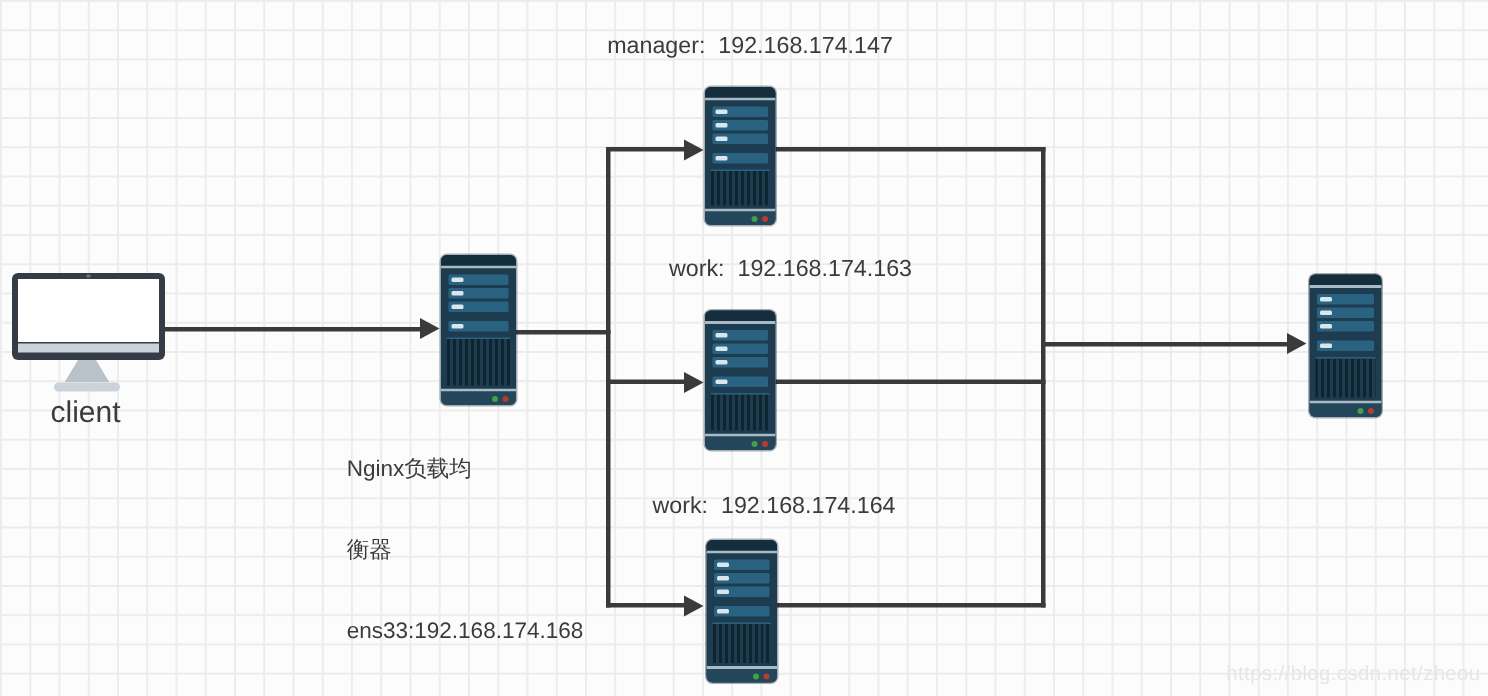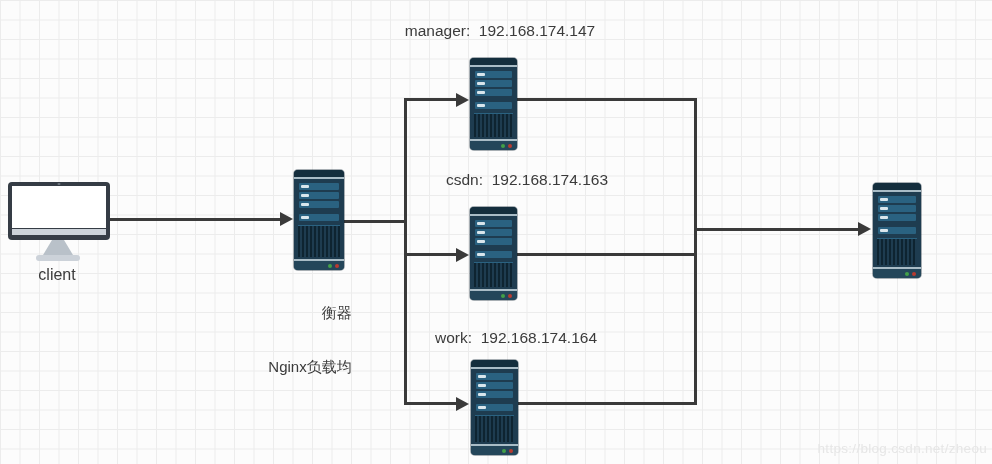--- a/index.html
+++ b/index.html
@@ -93,21 +93,21 @@
   }
   .monitor-base{
     position:absolute;left:36px;top:255px;width:44px;height:6px;
     background:#ccd2d9;border-radius:3px;
   }
 
   
   .lbl{
     position:absolute;color:#3b3b3b;font-size:15.5px;
     white-space:pre;transform:translateX(-50%);
-    text-align:right;line-height:18px;
+    text-align:left;line-height:18px;
   }
   .lbl-small{font-size:15px;}
   .watermark{
     position:absolute;right:5px;top:441px;
     color:#e6e6e6;font-size:13.5px;letter-spacing:.3px;
   }
 </style>
 </head>
 <body>
 
@@ -136,39 +136,40 @@
   <div class="line hline" style="left:695px;top:228px;width:163px;"></div>
   <div class="arrow-right" style="left:858px;top:222px;"></div>
 
   <div class="monitor-frame">
     <div class="monitor-cam"></div>
     <div class="monitor-screen"></div>
     <div class="monitor-chin"></div>
   </div>
   <div class="monitor-stand"></div>
   <div class="monitor-base"></div>
-  <div class="lbl" style="left:57px;top:266px;font-size:16px;">client</div>
+  <div class="lbl" style="left:57px;top:266px;font-size:20px;">client</div>
 
   <div class="server" style="left:294px;top:170px;width:50px;height:100px;">
     <div class="srv-cap"></div>
     <div class="srv-bays">
       <div class="bay"></div>
       <div class="bay"></div>
       <div class="bay"></div>
       <div class="bay bay-gap"></div>
     </div>
     <div class="srv-vent"></div>
     <div class="srv-foot">
       <i class="led led-green"></i>
       <i class="led led-red"></i>
     </div>
   </div>
   <div class="lbl lbl-small" style="left:310px;top:268px;">
+    <div>Nginx负载均</div>
     <div>衡器</div>
-    <div>Nginx负载均</div>
+    <div>ens33:192.168.174.168</div>
     
   </div>
 
   <div class="server" style="left:470px;top:58px;width:47px;height:92px;">
     <div class="srv-cap"></div>
     <div class="srv-bays">
       <div class="bay"></div>
       <div class="bay"></div>
       <div class="bay"></div>
       <div class="bay bay-gap"></div>
@@ -188,21 +189,21 @@
       <div class="bay"></div>
       <div class="bay"></div>
       <div class="bay bay-gap"></div>
     </div>
     <div class="srv-vent"></div>
     <div class="srv-foot">
       <i class="led led-green"></i>
       <i class="led led-red"></i>
     </div>
   </div>
-  <div class="lbl" style="left:527px;top:171px;">csdn:  192.168.174.163</div>
+  <div class="lbl" style="left:527px;top:171px;">work:  192.168.174.163</div>
 
   <div class="server" style="left:471px;top:360px;width:47px;height:95px;">
     <div class="srv-cap"></div>
     <div class="srv-bays">
       <div class="bay"></div>
       <div class="bay"></div>
       <div class="bay"></div>
       <div class="bay bay-gap"></div>
     </div>
     <div class="srv-vent"></div>

